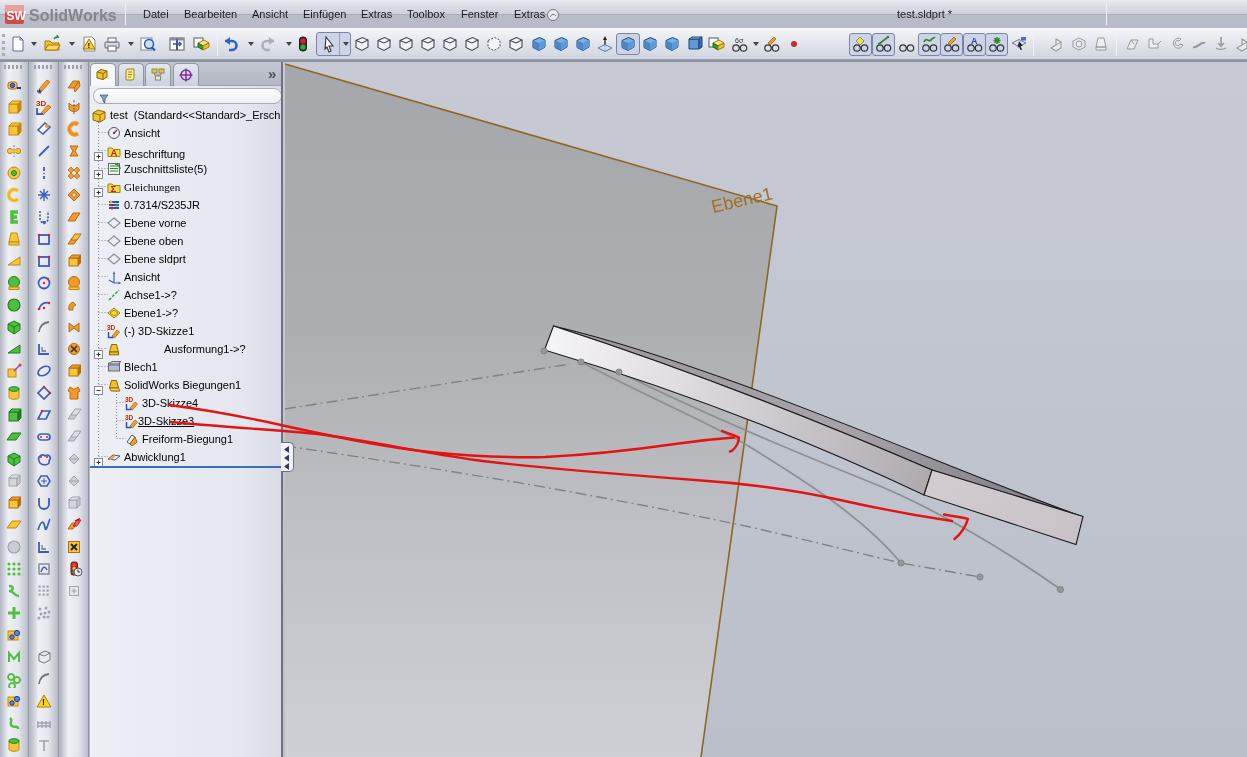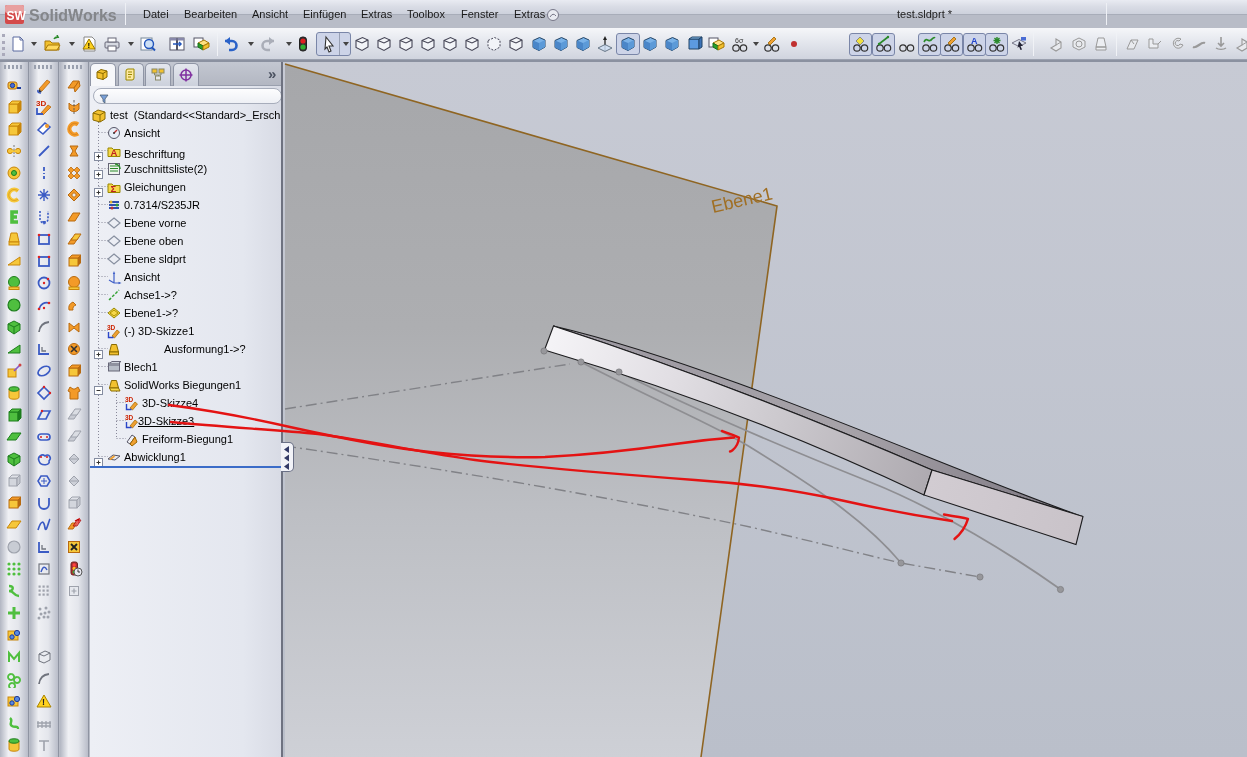--- a/index.html
+++ b/index.html
@@ -813,31 +813,31 @@
       <div style="position:absolute;left:4px;top:102.5px;"><svg width="9" height="9" style="" xmlns="http://www.w3.org/2000/svg">
           <rect x="0.5" y="0.5" width="8" height="8" fill="#fff" stroke="#848ca0"></rect>
           <line x1="2.5" y1="4.5" x2="6.5" y2="4.5" stroke="#333"></line>
           <line x1="4.5" y1="2.5" x2="4.5" y2="6.5" stroke="#333"></line>
         </svg></div>
       <div style="position:absolute;left:16px;top:99px;"><svg width="16" height="16" style="" xmlns="http://www.w3.org/2000/svg">
           <rect x="2.5" y="2.5" width="11" height="11" fill="#eef4ee" stroke="#667"></rect>
           <path d="M4,5 h8 M4,7.5 h8 M4,10 h8" stroke="#2a8a2a"></path>
           <path d="M9,3 a5,5 0 0 1 5,5" fill="none" stroke="#2a8a2a" stroke-width="1.6"></path>
         </svg></div>
-      <div class="ti" style="left:34px;top:100.5px;">Zuschnittsliste(2)</div>
+      <div class="ti" style="left:34px;top:100.5px;">Zuschnittsliste(5)</div>
       <div style="position:absolute;left:4px;top:120.5px;"><svg width="9" height="9" style="" xmlns="http://www.w3.org/2000/svg">
           <rect x="0.5" y="0.5" width="8" height="8" fill="#fff" stroke="#848ca0"></rect>
           <line x1="2.5" y1="4.5" x2="6.5" y2="4.5" stroke="#333"></line>
           <line x1="4.5" y1="2.5" x2="4.5" y2="6.5" stroke="#333"></line>
         </svg></div>
       <div style="position:absolute;left:16px;top:117px;"><svg width="16" height="16" style="" xmlns="http://www.w3.org/2000/svg">
           <path d="M2,5 h4 l1.5,1.5 h6.5 v7 h-12 z" fill="#f6d84a" stroke="#998800"></path>
           <text x="4.5" y="12.5" font-size="9.5" font-weight="bold" fill="#c02020" font-family="Liberation Sans">Σ</text>
         </svg></div>
-      <div class="ti" style="left:34px;top:118.5px;">Gleichungen</div>
+      <div class="ti" style="left:34px;top:118.5px;font-family:Liberation Serif, serif;">Gleichungen</div>
       <div style="position:absolute;left:16px;top:135px;"><svg width="16" height="16" style="" xmlns="http://www.w3.org/2000/svg">
           <path d="M3,5 h10 M3,8 h10 M3,11 h10" stroke="#3050b0" stroke-width="2"></path>
           <circle cx="5" cy="5" r="1.5" fill="#e0b030"></circle>
           <circle cx="11" cy="8" r="1.5" fill="#30a030"></circle>
           <circle cx="6" cy="11" r="1.5" fill="#c03030"></circle>
         </svg></div>
       <div class="ti" style="left:34px;top:136.5px;">0.7314/S235JR</div>
       <div style="position:absolute;left:16px;top:153px;"><svg width="16" height="16" style="" xmlns="http://www.w3.org/2000/svg">
           <polygon points="8,3 14,8 8,13 2,8" fill="none" stroke="#8890a0" stroke-width="1.2"></polygon>
         </svg></div>

